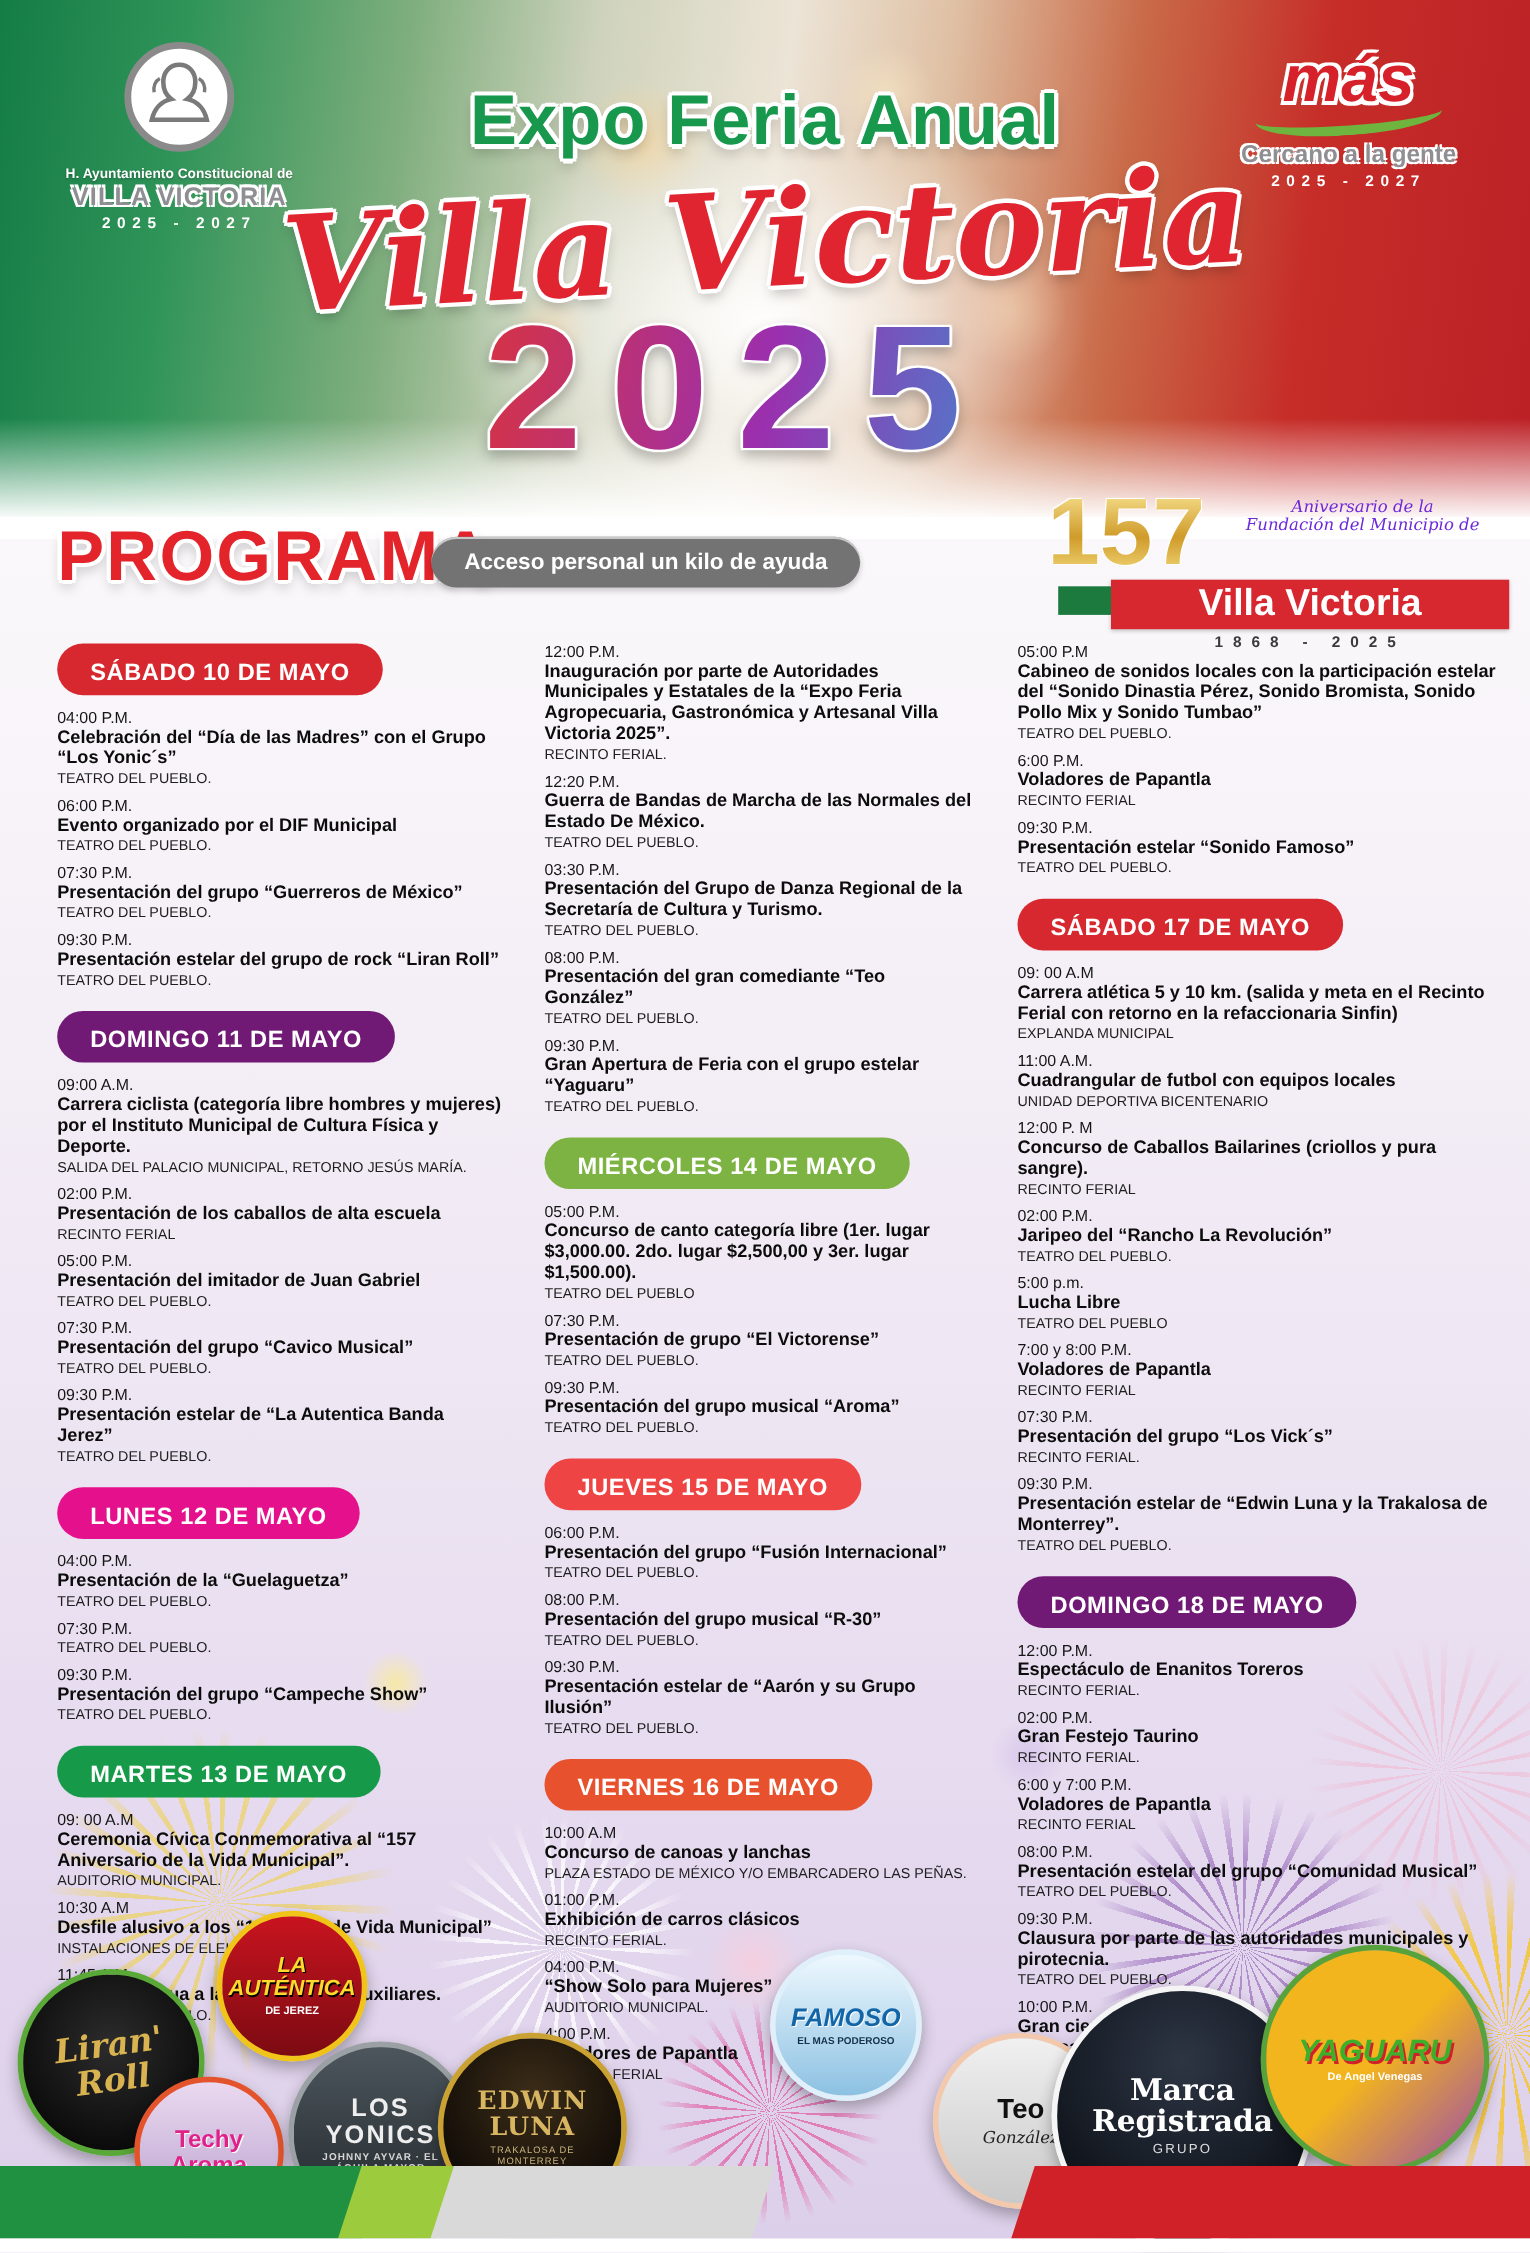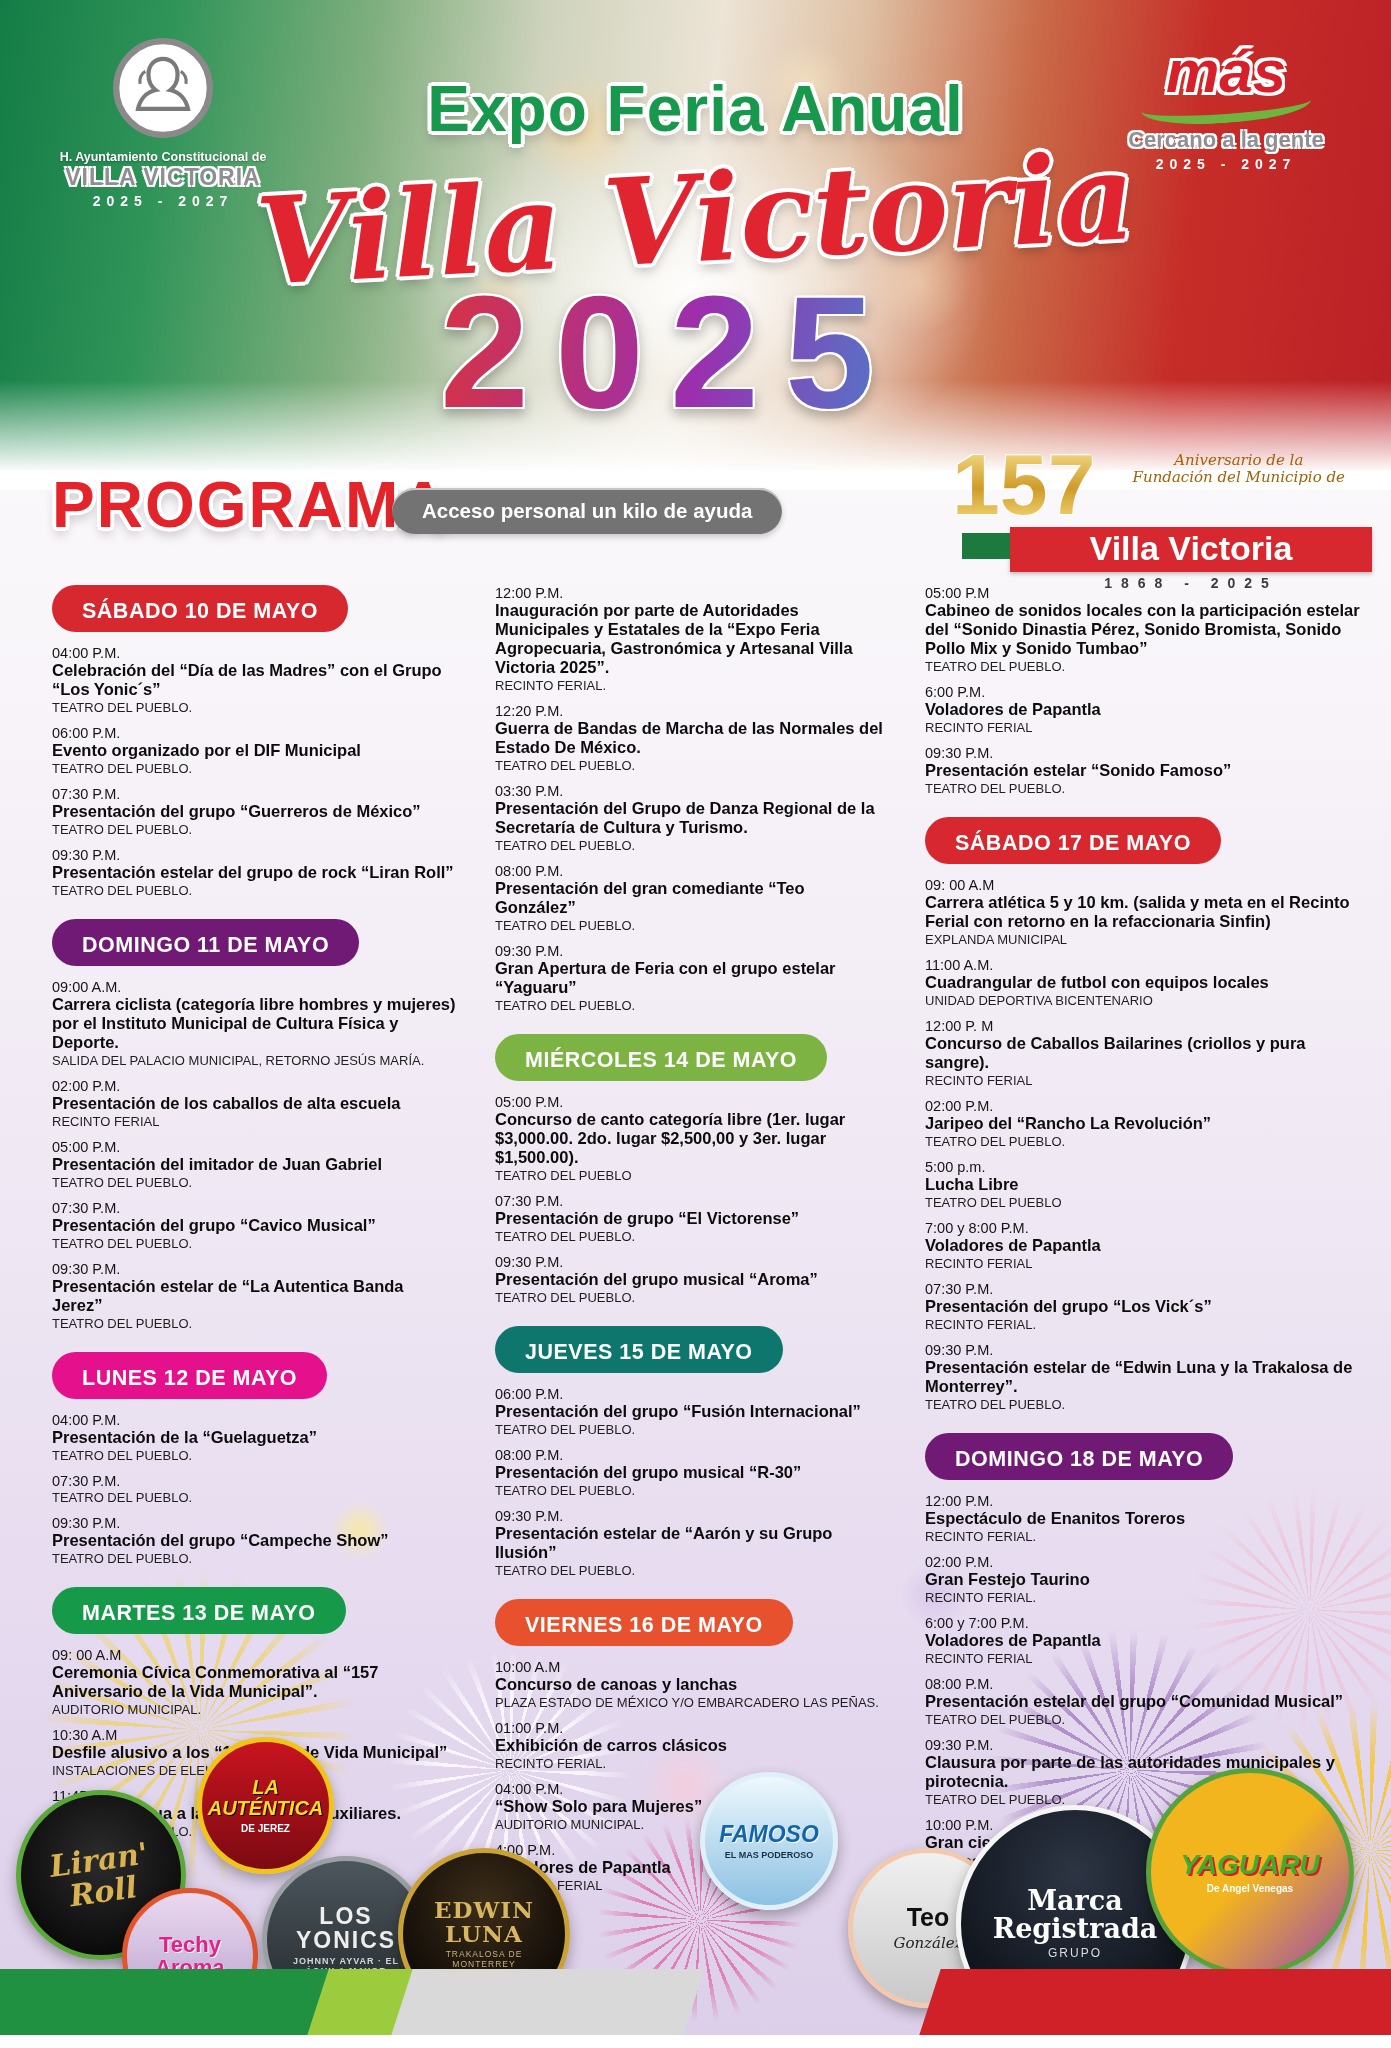--- a/index.html
+++ b/index.html
@@ -55,21 +55,21 @@
   .access-pill{position:absolute;left:392px;top:488px;background:#737373;color:#fff;
     font-size:20.5px;font-weight:900;padding:11px 30px;border-radius:999px;
     box-shadow:0 2px 0 rgba(255,255,255,.6) inset,0 3px 6px rgba(0,0,0,.2);}
   
   .ann-block{position:absolute;left:952px;top:446px;width:420px;}
   .ann-row{display:flex;align-items:flex-start;}
   .ann-number{font-size:86px;font-weight:900;line-height:.9;
     background:linear-gradient(180deg,#f7e08e,#cf9b2a 55%,#f3d879);
     -webkit-background-clip:text;background-clip:text;color:transparent;
     filter:drop-shadow(1px 1px 0 #fff) drop-shadow(-1px -1px 0 #fff);}
-  .ann-captions{font-family:"DejaVu Serif",serif;font-style:italic;font-size:15px;color:#a16207;
+  .ann-captions{font-family:"DejaVu Serif",serif;font-style:italic;font-size:15px;color:#6d28d9;
     margin:6px 0 0 10px;line-height:1.15;text-align:center;flex:1;}
   .ann-banner{margin-top:4px;margin-left:58px;background:#d7282f;color:#fff;text-align:center;
     font-size:34px;font-weight:900;padding:2px 10px 4px;position:relative;
     box-shadow:0 2px 4px rgba(0,0,0,.25);}
   .ann-banner::before{content:"";position:absolute;left:-48px;top:6px;width:48px;height:26px;background:#1c7a3e;}
   .ann-years{margin-left:58px;text-align:center;font-size:14px;font-weight:bold;color:#3a3a3a;
     letter-spacing:9px;margin-top:3px;}
   
   .program-column{position:absolute;top:585px;}
   .day-pill{display:inline-block;color:#fff;font-size:21.5px;font-weight:900;letter-spacing:.5px;
@@ -277,21 +277,21 @@
           <div class="event-venue">TEATRO DEL PUEBLO</div>
         </div><div class="event">
           <div class="event-time">07:30 P.M.</div>
           <div class="event-title">Presentación de grupo “El Victorense”</div>
           <div class="event-venue">TEATRO DEL PUEBLO.</div>
         </div><div class="event">
           <div class="event-time">09:30 P.M.</div>
           <div class="event-title">Presentación del grupo musical “Aroma”</div>
           <div class="event-venue">TEATRO DEL PUEBLO.</div>
         </div></section>
-      <section class="day-section"><div class="day-pill" style="background: #0f766e;">JUEVES 15 DE MAYO</div><br><div class="event">
+      <section class="day-section"><div class="day-pill" style="background: #ef4444;">JUEVES 15 DE MAYO</div><br><div class="event">
           <div class="event-time">06:00 P.M.</div>
           <div class="event-title">Presentación del grupo “Fusión Internacional”</div>
           <div class="event-venue">TEATRO DEL PUEBLO.</div>
         </div><div class="event">
           <div class="event-time">08:00 P.M.</div>
           <div class="event-title">Presentación del grupo musical “R-30”</div>
           <div class="event-venue">TEATRO DEL PUEBLO.</div>
         </div><div class="event">
           <div class="event-time">09:30 P.M.</div>
           <div class="event-title">Presentación estelar de “Aarón y su Grupo Ilusión”</div>

